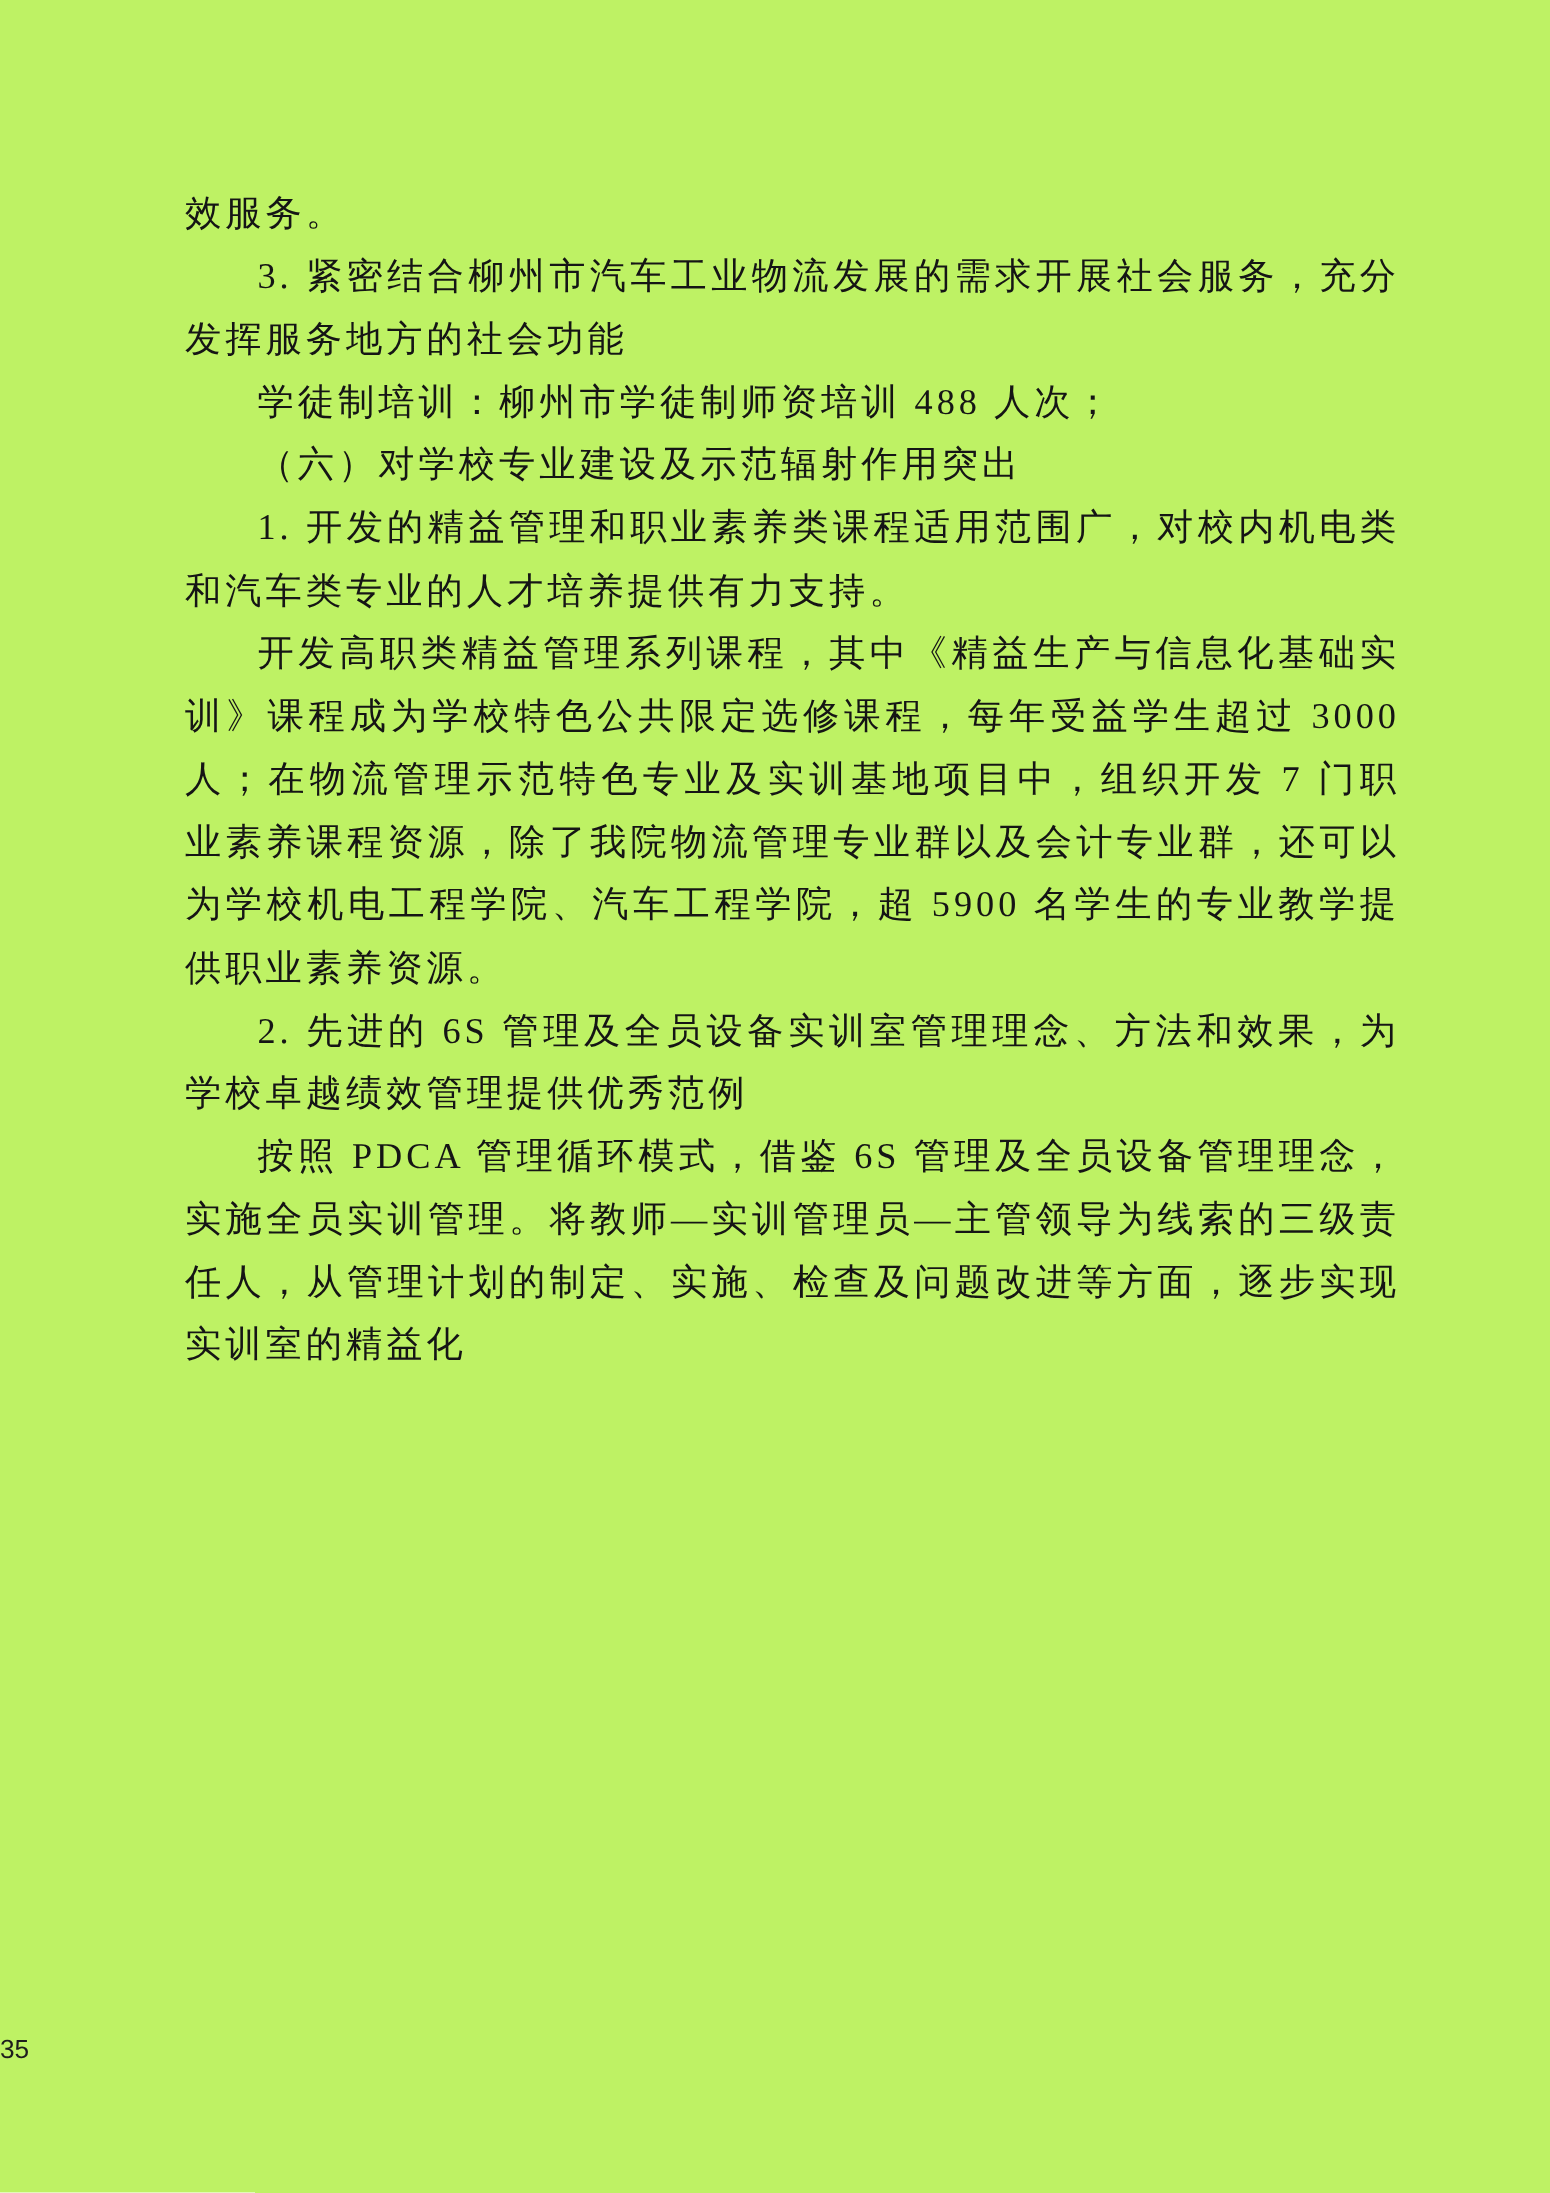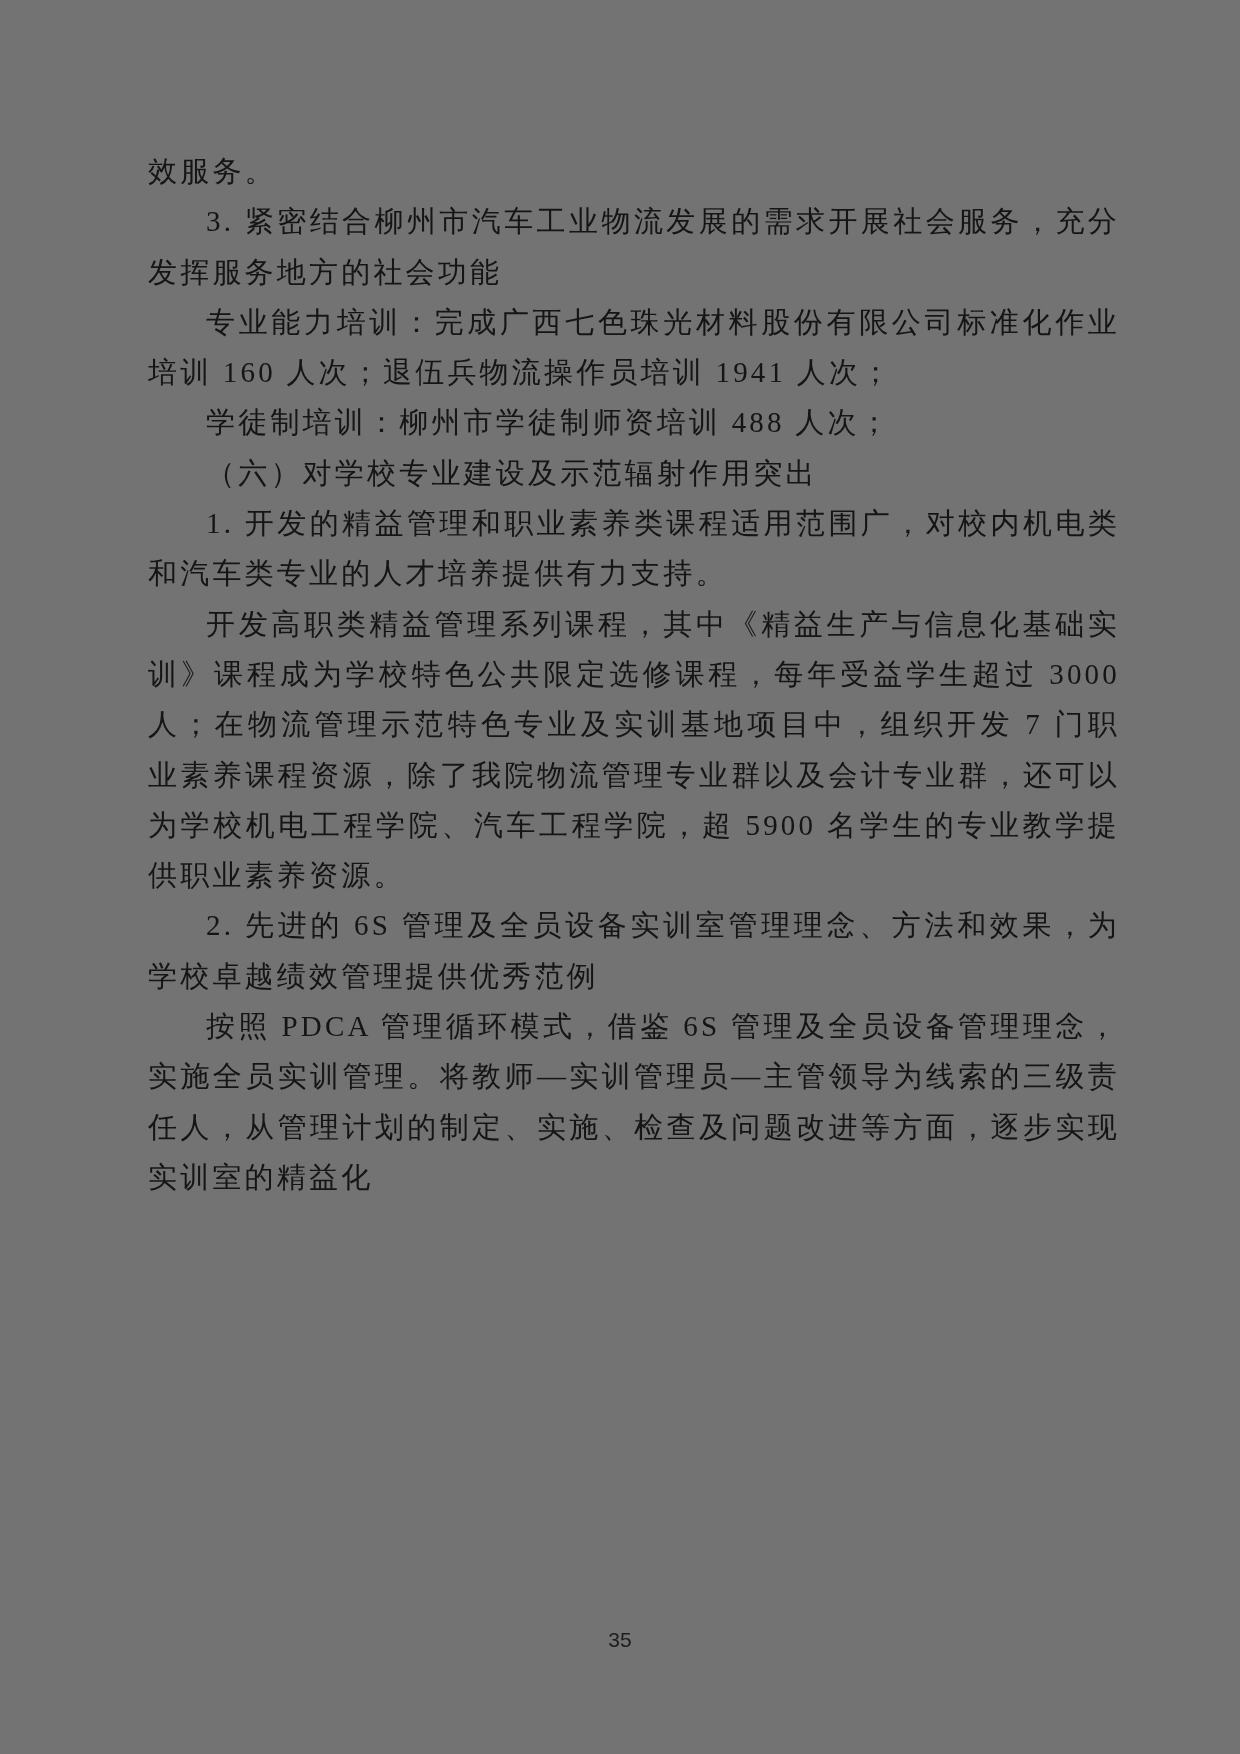--- a/index.html
+++ b/index.html
@@ -5,21 +5,21 @@
   
   html, body {
     margin: 0;
     padding: 0;
     background: #ffffff;
   }
   .page {
     position: relative;
     width: 1240px;
     height: 1754px;
-    background: #737373;
+    background: #bef264;
     overflow: hidden;
     font-family: "Liberation Serif", "DejaVu Serif", serif;
     color: #151515;
   }
   .document-body {
     position: absolute;
     left: 148px;
     top: 146px;
     width: 972px;
   }
@@ -37,34 +37,32 @@
   }
   .para.heading {
     text-indent: 2em;
     font-weight: normal;
   }
   .page-number {
     position: absolute;
     left: 0;
     top: 1628px;
     width: 100%;
-    text-align: center;
     font-family: "Liberation Sans", "DejaVu Sans", sans-serif;
     font-size: 21px;
     color: #1d1d1d;
   }
 </style>
 </head>
 <body>
 
 <div class="page">
   <div class="document-body">
       <p class="para plain">效服务。</p>
       <p class="para indent">3. 紧密结合柳州市汽车工业物流发展的需求开展社会服务，充分发挥服务地方的社会功能</p>
-      <p class="para indent">专业能力培训：完成广西七色珠光材料股份有限公司标准化作业培训 160 人次；退伍兵物流操作员培训 1941 人次；</p>
       <p class="para indent">学徒制培训：柳州市学徒制师资培训 488 人次；</p>
       <p class="para heading">（六）对学校专业建设及示范辐射作用突出</p>
       <p class="para indent">1. 开发的精益管理和职业素养类课程适用范围广，对校内机电类和汽车类专业的人才培养提供有力支持。</p>
       <p class="para indent">开发高职类精益管理系列课程，其中《精益生产与信息化基础实训》课程成为学校特色公共限定选修课程，每年受益学生超过 3000 人；在物流管理示范特色专业及实训基地项目中，组织开发 7 门职业素养课程资源，除了我院物流管理专业群以及会计专业群，还可以为学校机电工程学院、汽车工程学院，超 5900 名学生的专业教学提供职业素养资源。</p>
       <p class="para indent">2. 先进的 6S 管理及全员设备实训室管理理念、方法和效果，为学校卓越绩效管理提供优秀范例</p>
       <p class="para indent">按照 PDCA 管理循环模式，借鉴 6S 管理及全员设备管理理念，实施全员实训管理。将教师—实训管理员—主管领导为线索的三级责任人，从管理计划的制定、实施、检查及问题改进等方面，逐步实现实训室的精益化</p>
     </div>
   <div class="page-number">35</div>
 </div>
 

